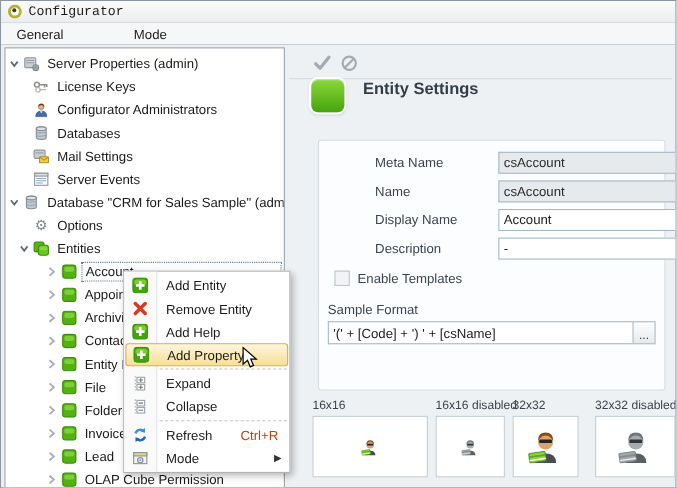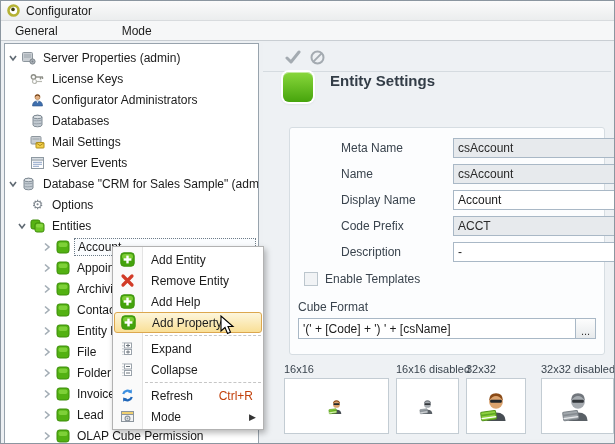--- a/index.html
+++ b/index.html
@@ -1,20 +1,20 @@
 <!DOCTYPE html>
 <html><head>
 <meta charset="utf-8">
 <style>
   html,body{margin:0;padding:0;background:#c8cdd2;font-family:"Liberation Sans","DejaVu Sans",sans-serif;}
   .window{position:relative;width:613px;height:442px;border:1px solid #8b96a0;background:#edf0f3;overflow:hidden;}
   
   .titlebar{height:19px;background:linear-gradient(#fbfbfb,#ebedee);border-bottom:1px solid #d8dbde;display:flex;align-items:center;padding:0 6px;}
   .titlebar .logo{width:13px;height:13px;margin-right:6px;}
-  .titlebar .title{font-size:12px;color:#1c1c1c;}
+  .titlebar .title{font-size:12px;color:#1c1c1c;font-family:Liberation Mono, monospace;}
   
   .menubar{height:19px;background:#f6f7f8;border-bottom:1px solid #c9ced3;display:flex;align-items:center;padding-left:4px;gap:44px;}
   .menubar .mitem{font-size:12px;color:#1c1c1c;padding:2px 10px;cursor:default;}
   
   .content{position:relative;height:402px;background:#edf0f3;}
   
   .tree{position:absolute;left:3px;top:2px;width:253px;height:396px;background:#fff;border:1px solid #98a3ad;overflow:hidden;padding-top:3px;}
   .trow{height:21px;display:flex;align-items:center;font-size:12px;color:#1a1a1a;white-space:nowrap;}
   .trow .chev{width:12px;height:12px;flex:0 0 12px;margin-right:2px;}
   .trow .ticon{width:15px;height:14px;flex:0 0 15px;margin-right:4px;display:flex;align-items:center;justify-content:center;}
@@ -359,34 +359,30 @@
         </div>
         <div class="frow">
           <label>Name</label>
           <input class="dis" readonly="" value="csAccount" style="">
         </div>
         <div class="frow">
           <label>Display Name</label>
           <input class="en" value="Account" style="">
         </div>
         <div class="frow">
-          <label>Code Prefix</label>
-          <input class="dis" readonly="" value="ACCT" style="">
-        </div>
-        <div class="frow">
           <label>Description</label>
           <input class="en" value="-" style="">
         </div>
 
         <div class="cbrow">
           <span class="cbox"></span>
           <span>Enable Templates</span>
         </div>
 
-        <div class="tflabel">Cube Format</div>
+        <div class="tflabel">Sample Format</div>
         <div class="tfrow">
           <input value="'(' + [Code] + ') ' + [csName]" style="">
           <span class="ellbtn">...</span>
         </div>
       </div>
 
       <div class="prev" style="left:21px;top:320px;width:105px;">
         <div class="plabel">16x16</div>
         <div class="pbox">
           <svg width="17" height="17" viewBox="0 0 32 32">

